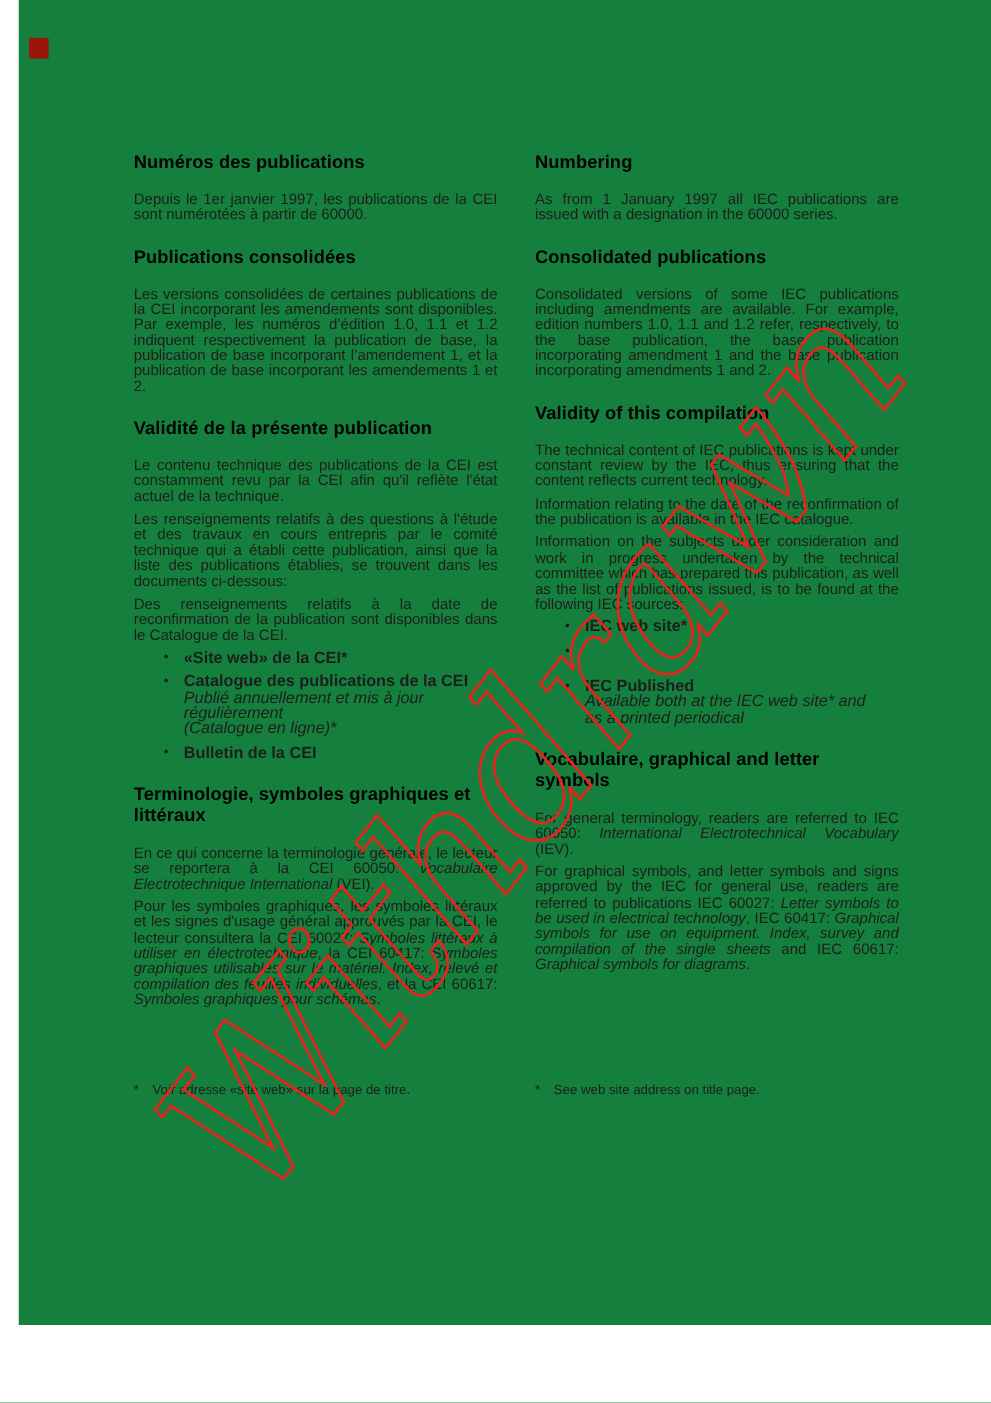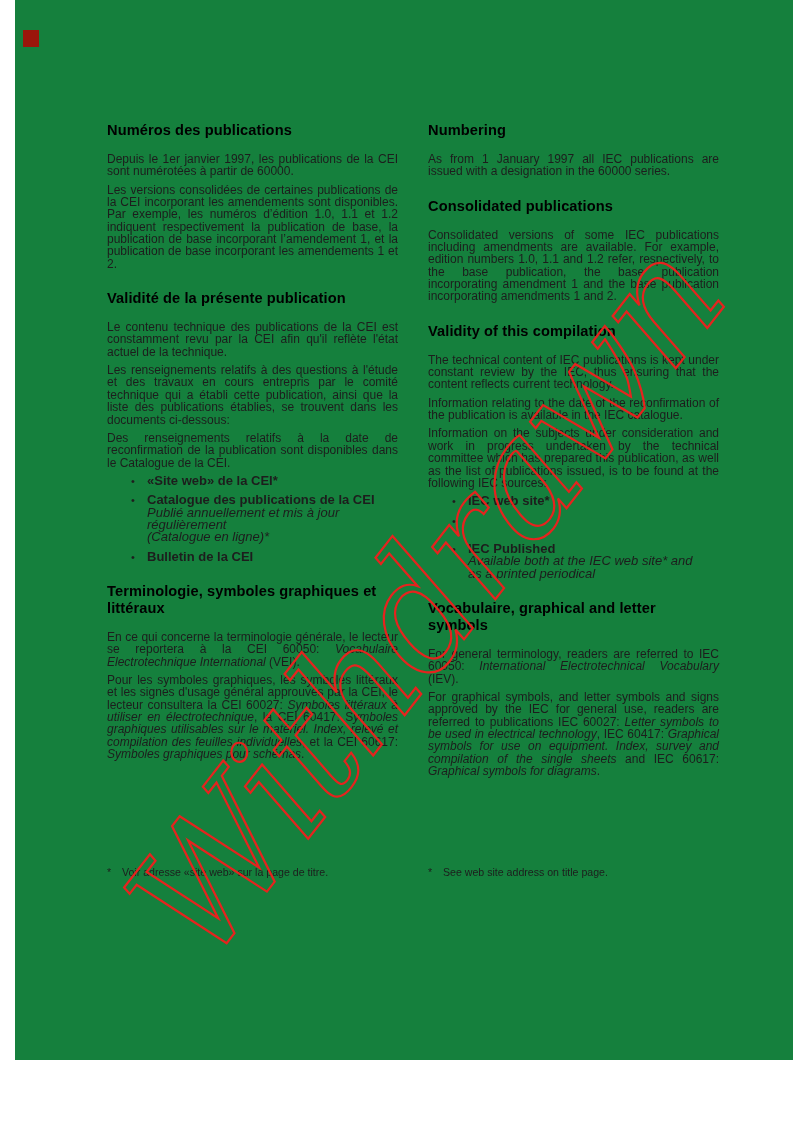--- a/index.html
+++ b/index.html
@@ -57,20 +57,21 @@
 <div class="page">
 
   <svg class="corner-mark" viewBox="0 0 16 17">
     <rect x="0" y="0" width="16" height="17" fill="#9b150b"></rect>
   </svg>
 
   <div class="col col-left">
     <div class="sec first">Numéros des publications</div>
     <p class="body-p">Depuis le 1er janvier 1997, les publications de la CEI sont numérotées à partir de 60000.</p>
 
+    <div class="sec">Publications consolidées</div>
     <p class="body-p">Les versions consolidées de certaines publications de la CEI incorporant les amendements sont disponibles. Par exemple, les numéros d’édition 1.0, 1.1 et 1.2 indiquent respectivement la publication de base, la publication de base incorporant l’amendement 1, et la publication de base incorporant les amendements 1 et 2.</p>
 
     <div class="sec">Validité de la présente publication</div>
     <p class="body-p">Le contenu technique des publications de la CEI est constamment revu par la CEI afin qu'il reflète l'état actuel de la technique.</p>
     <p class="body-p">Les renseignements relatifs à des questions à l'étude et des travaux en cours entrepris par le comité technique qui a établi cette publication, ainsi que la liste des publications établies, se trouvent dans les documents ci-dessous:</p>
     <p class="body-p">Des renseignements relatifs à la date de reconfirmation de la publication sont disponibles dans le Catalogue de la CEI.</p>
 
     <div class="bullets">
       <div class="bullet">
         <span class="dot">•</span>

